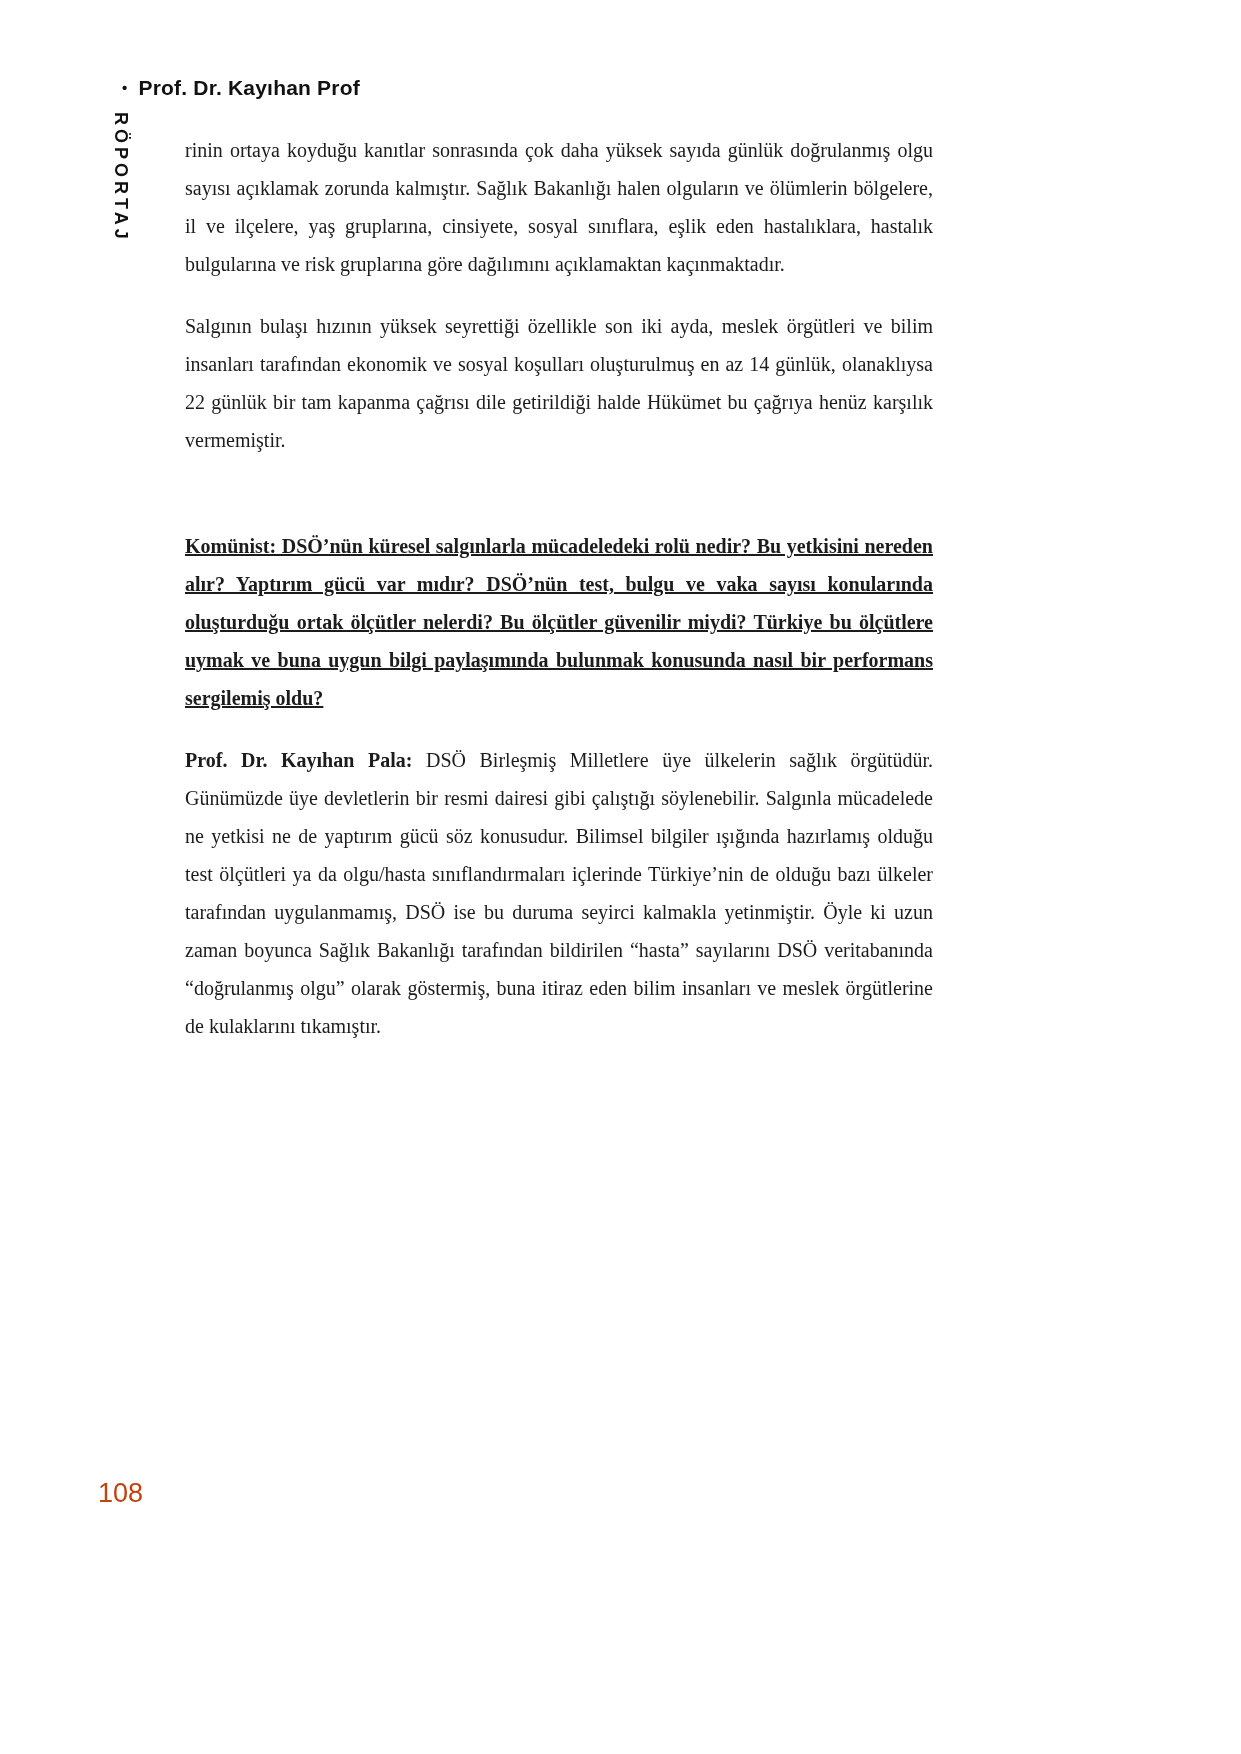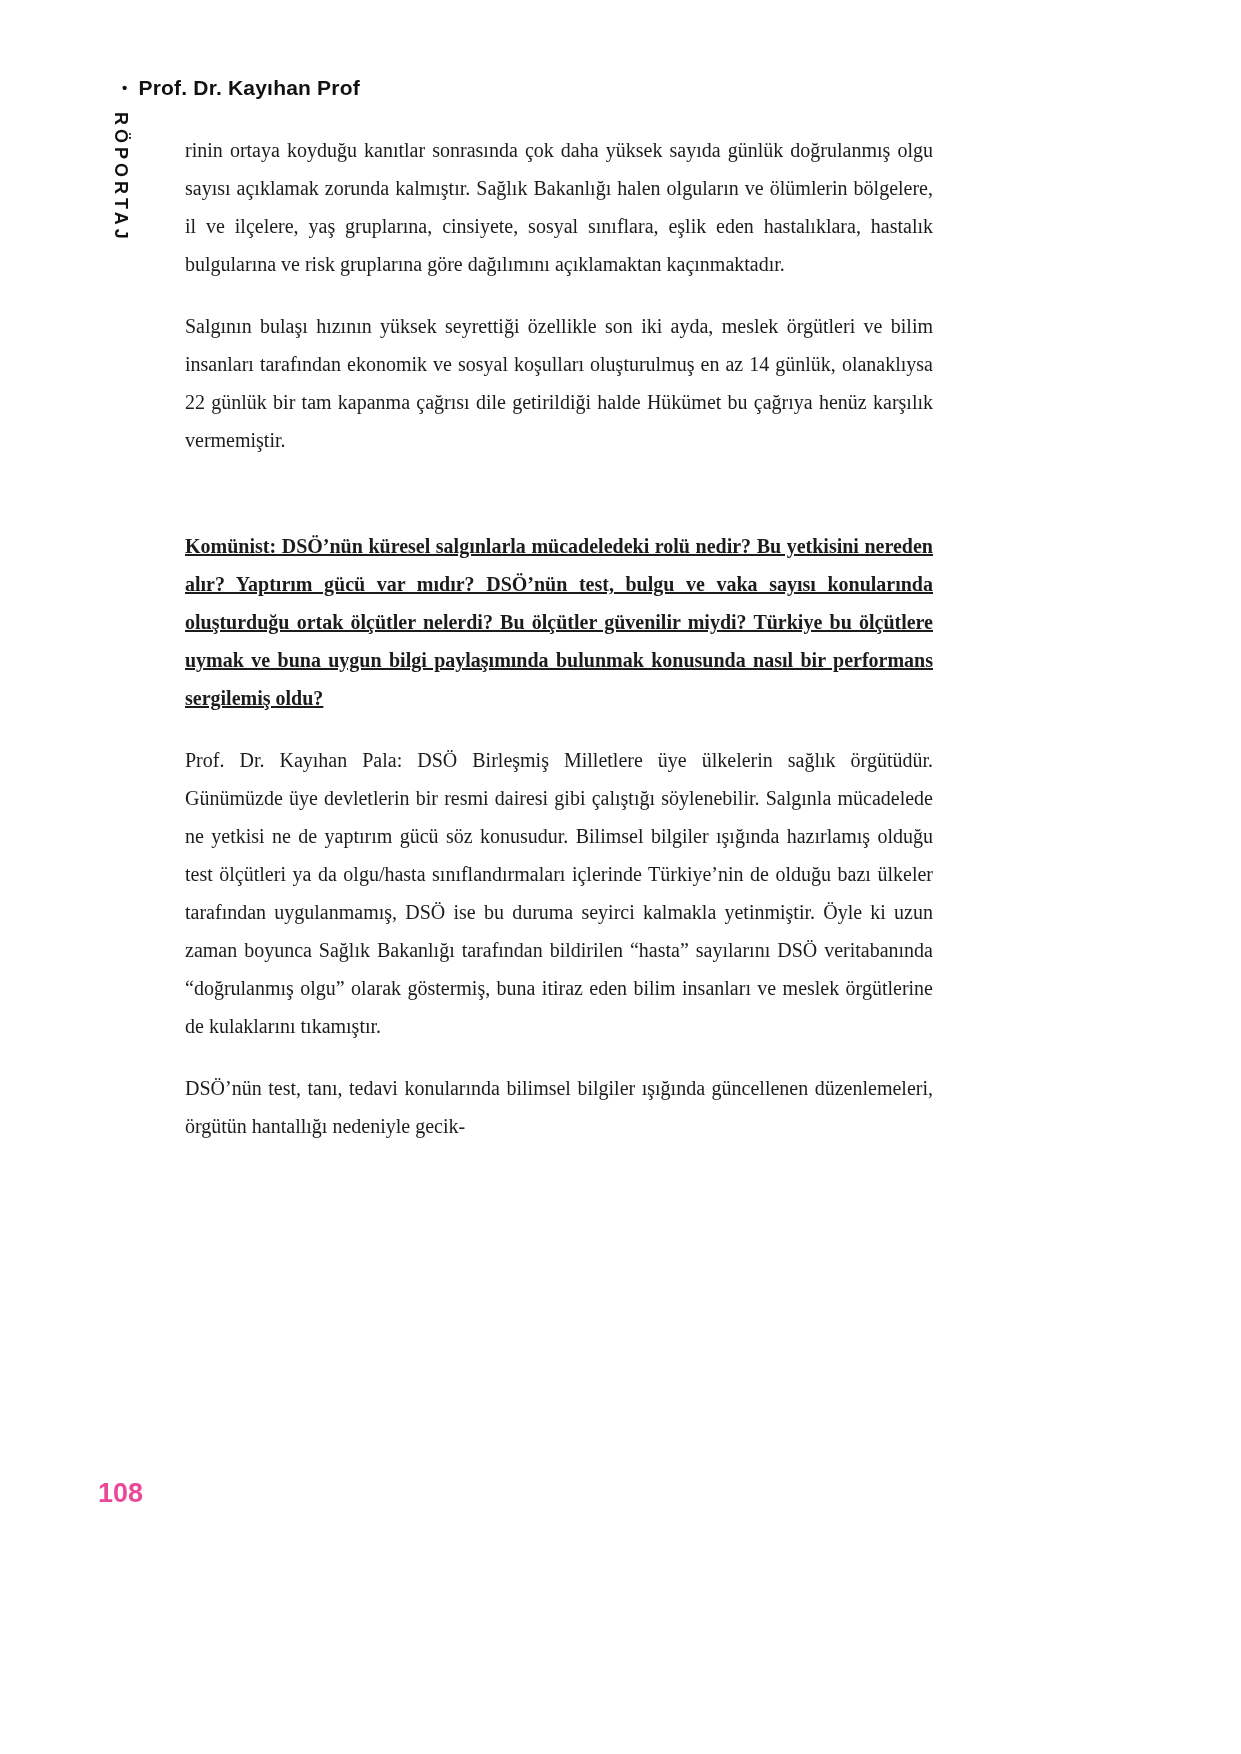--- a/index.html
+++ b/index.html
@@ -66,35 +66,35 @@
   }
   .text-block p {
     margin: 0 0 24px 0;
   }
   .question-par {
     font-weight: 700;
     margin-top: 68px !important;
     text-decoration: underline;
   }
   .answer-par strong {
-    font-weight: 400;
+    font-weight: 700;
   }
   .text-block p:last-child {
     margin-bottom: 0;
   }
 
   
   .page-number {
     position: absolute;
     left: 98px;
     top: 1478px;
     font-family: "Liberation Sans", sans-serif;
-    font-weight: 700;
+    font-weight: 400;
     font-size: 27px;
-    color: #ec4899;
+    color: #c2410c;
   }
 </style>
 </head>
 <body>
 
 <div class="page">
 
   <div class="running-header">
     <span class="bullet">•</span>
     <span class="author">Prof. Dr. Kayıhan Prof</span>
@@ -110,19 +110,18 @@
 
     <p class="question-par">
       <span>Komünist: DSÖ’nün küresel salgınlarla mücadeledeki rolü nedir? Bu yetkisini nereden alır? Yaptırım gücü var mıdır? DSÖ’nün test, bulgu ve vaka sayısı konularında oluşturduğu ortak ölçütler nelerdi? Bu ölçütler güvenilir miydi? Türkiye bu ölçütlere uymak ve buna uygun bilgi paylaşımında bulunmak konusunda nasıl bir performans sergilemiş oldu?</span>
     </p>
 
     <p class="body-par answer-par">
       <strong>Prof. Dr. Kayıhan Pala:</strong>
       <span>DSÖ Birleşmiş Milletlere üye ülkelerin sağlık örgütüdür. Günümüzde üye devletlerin bir resmi dairesi gibi çalıştığı söylenebilir. Salgınla mücadelede ne yetkisi ne de yaptırım gücü söz konusudur. Bilimsel bilgiler ışığında hazırlamış olduğu test ölçütleri ya da olgu/hasta sınıflandırmaları içlerinde Türkiye’nin de olduğu bazı ülkeler tarafından uygulanmamış, DSÖ ise bu duruma seyirci kalmakla yetinmiştir. Öyle ki uzun zaman boyunca Sağlık Bakanlığı tarafından bildirilen “hasta” sayılarını DSÖ veritabanında “doğrulanmış olgu” olarak göstermiş, buna itiraz eden bilim insanları ve meslek örgütlerine de kulaklarını tıkamıştır.</span>
     </p>
 
-    <p class="body-par">DSÖ’nün test, tanı, tedavi konularında bilimsel bilgiler ışığında güncellenen düzenlemeleri, örgütün hantallığı nedeniyle gecik-</p>
 
   </div>
 
   <div class="page-number">108</div>
 
 </div>
 
 </body></html>

